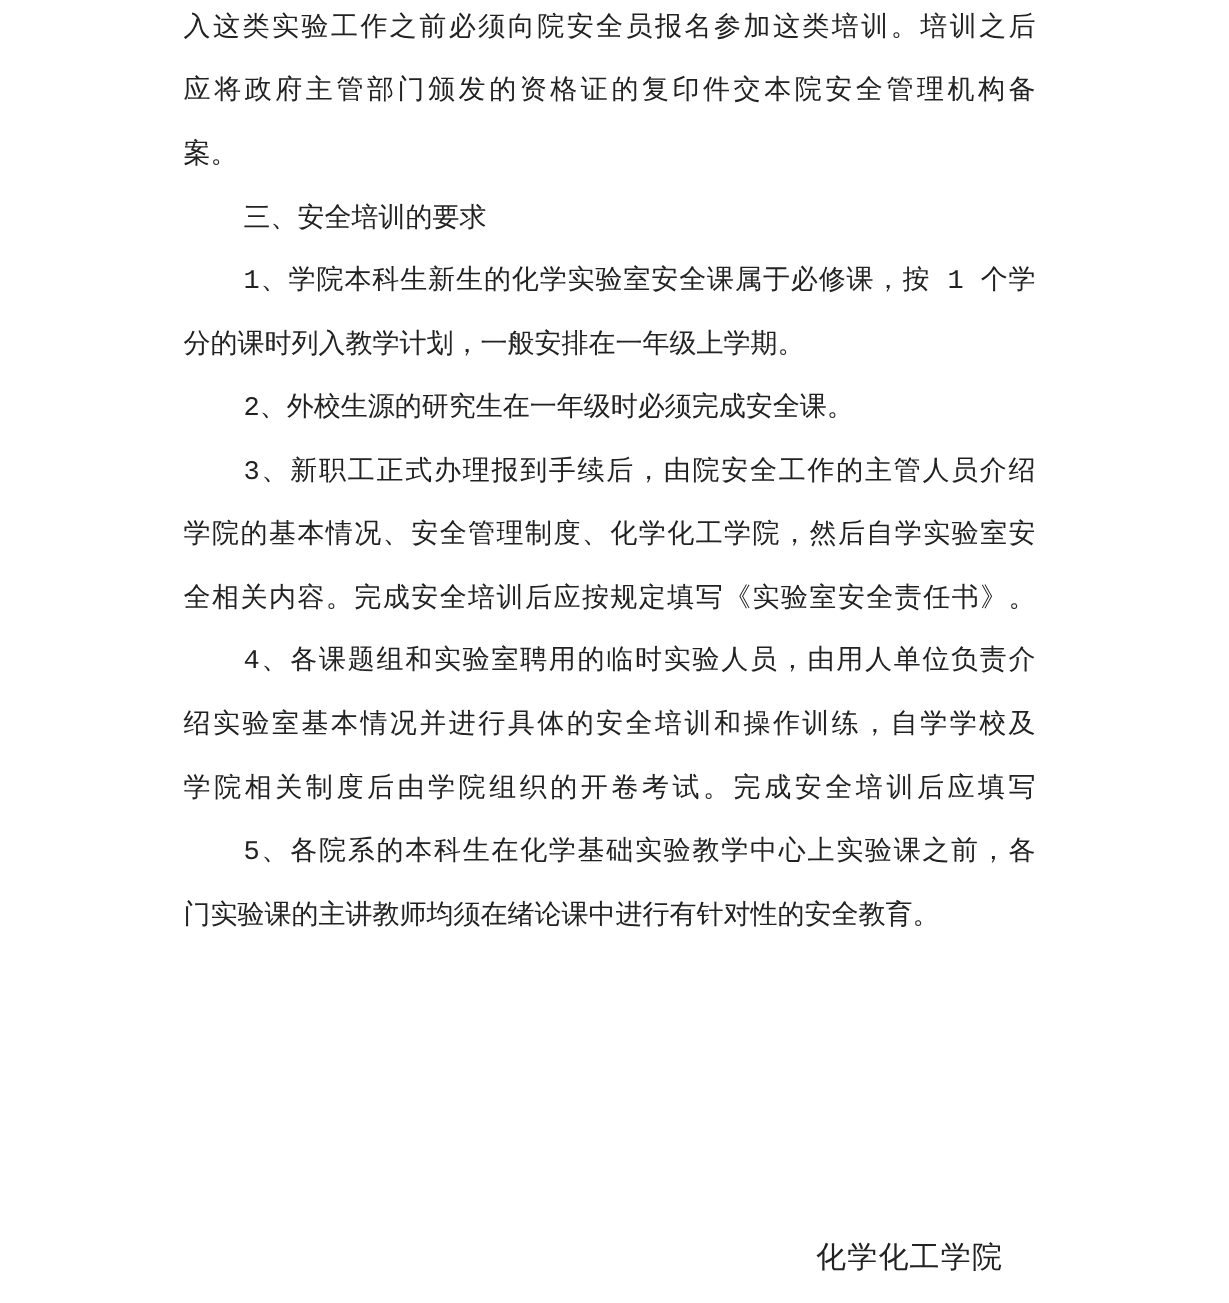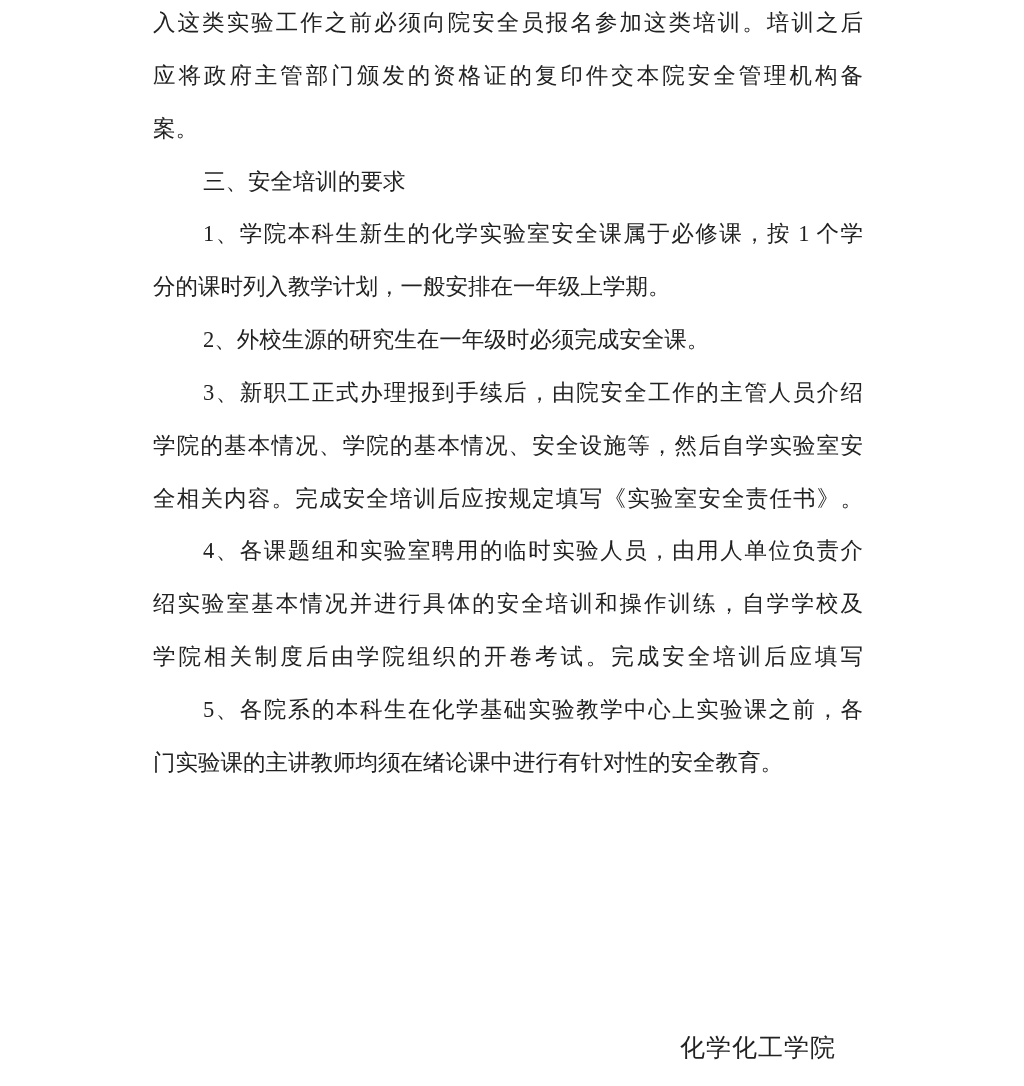--- a/index.html
+++ b/index.html
@@ -6,21 +6,21 @@
     margin: 0;
     padding: 0;
     background: #ffffff;
   }
   .page {
     position: relative;
     width: 900px;
     height: 1086px;
     overflow: hidden;
     background: var(--page-bg, #ffffff);
-    font-family: Liberation Serif, serif;
+    font-family: Liberation Mono, monospace;
     color: var(--text-color, #222222);
   }
   .textblock {
     position: absolute;
     left: 153px;
     top: -3px;
     width: 710px;
     font-size: 22.5px;
     line-height: 52.85px;
   }
@@ -53,21 +53,21 @@
 <div class="page">
   <div class="textblock">
     <div class="line full">入这类实验工作之前必须向院安全员报名参加这类培训。培训之后</div>
     <div class="line full">应将政府主管部门颁发的资格证的复印件交本院安全管理机构备</div>
     <div class="line">案。</div>
     <div class="line indent">三、安全培训的要求</div>
     <div class="line full indent">1、学院本科生新生的化学实验室安全课属于必修课，按 1 个学</div>
     <div class="line">分的课时列入教学计划，一般安排在一年级上学期。</div>
     <div class="line indent">2、外校生源的研究生在一年级时必须完成安全课。</div>
     <div class="line full indent">3、新职工正式办理报到手续后，由院安全工作的主管人员介绍</div>
-    <div class="line full">学院的基本情况、学院的基本情况、安全设施等，然后自学实验室安</div>
+    <div class="line full">学院的基本情况、安全管理制度、化学化工学院，然后自学实验室安</div>
     <div class="line full">全相关内容。完成安全培训后应按规定填写《实验室安全责任书》。</div>
     <div class="line full indent">4、各课题组和实验室聘用的临时实验人员，由用人单位负责介</div>
     <div class="line full">绍实验室基本情况并进行具体的安全培训和操作训练，自学学校及</div>
     <div class="line full">学院相关制度后由学院组织的开卷考试。完成安全培训后应填写</div>
     <div class="line full indent">5、各院系的本科生在化学基础实验教学中心上实验课之前，各</div>
     <div class="line">门实验课的主讲教师均须在绪论课中进行有针对性的安全教育。</div>
   </div>
 
   <div class="sig sig-org">化学化工学院</div>
   <div class="sig sig-year">2018 年</div>

